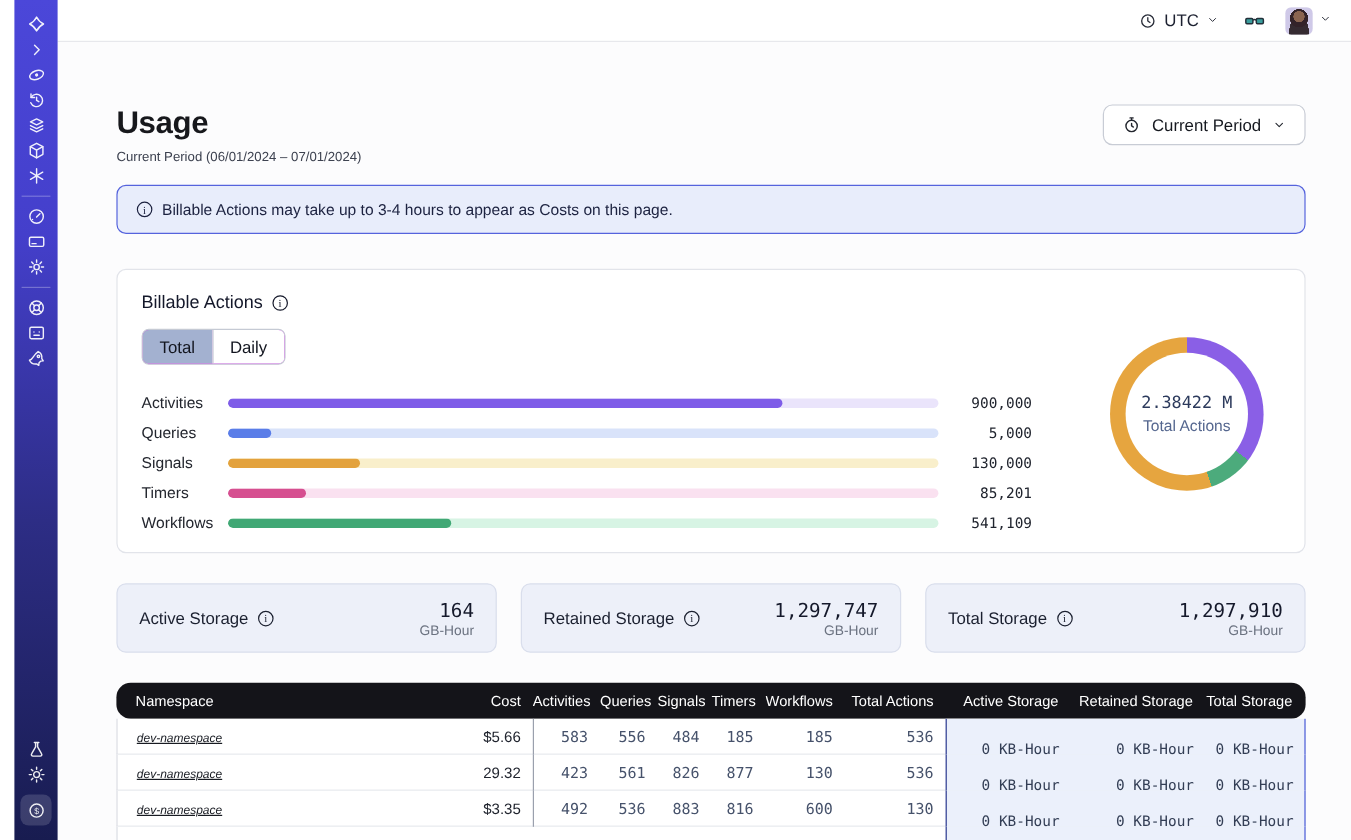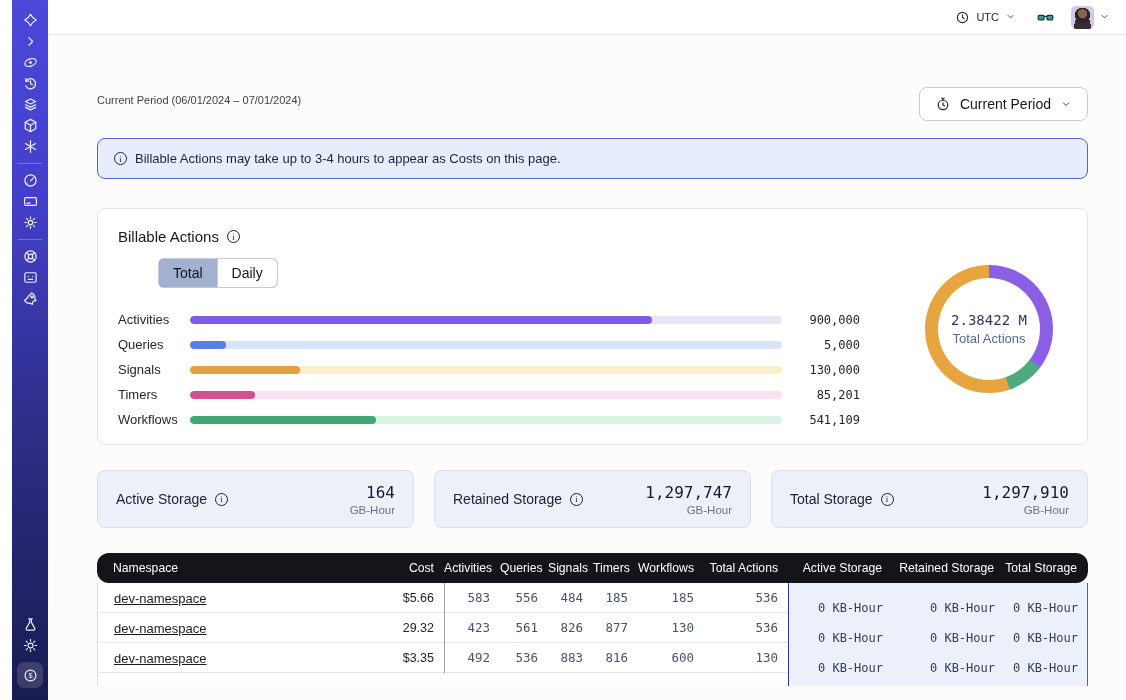--- a/index.html
+++ b/index.html
@@ -12,21 +12,21 @@
     display:flex; flex-direction:column; align-items:center; padding:10px 0 12px; z-index:5; }
   .sb-icon { width:28px; height:21px; display:flex; align-items:center; justify-content:center; cursor:pointer; opacity:.92; flex:0 0 auto; }
   .sb-icon svg { width:17px; height:17px; stroke:#fff; fill:none; stroke-width:1.4; stroke-linecap:round; stroke-linejoin:round; }
   .sb-div { width:24px; height:1px; background:rgba(255,255,255,.28); margin:6px 0; flex:0 0 auto; }
   .sb-spacer { flex:1 1 auto; }
   .sb-icon.boxed { width:26px; height:26px; background:rgba(255,255,255,.16); border-radius:7px; margin-top:6px; }
 
   
   .topbar { position:absolute; left:48px; right:0; top:0; height:35px; background:#fff;
     border-bottom:1px solid #e7e8ec; display:flex; align-items:center; justify-content:flex-end; padding-right:16px; z-index:4; }
-  .tz { display:flex; align-items:center; gap:6px; font-size:11px; color:#1c2030; cursor:pointer; }
+  .tz { display:flex; align-items:center; gap:6px; font-size:14px; color:#1c2030; cursor:pointer; }
   .tz svg, .tb-chev svg { stroke:#2a2e3a; fill:none; stroke-width:1.5; stroke-linecap:round; stroke-linejoin:round; }
   .tb-glasses { margin-left:20px; cursor:pointer; display:flex; }
   .tb-user { display:flex; align-items:center; gap:5px; margin-left:16px; cursor:pointer; }
   .avatar { width:23px; height:23px; border-radius:5px;
     background:
       radial-gradient(circle at 50% 34%, #8a6450 0 24%, rgba(0,0,0,0) 25%),
       radial-gradient(circle at 50% 40%, #332329 0 42%, rgba(0,0,0,0) 43%),
       radial-gradient(ellipse at 50% 105%, #352b31 0 52%, rgba(0,0,0,0) 53%),
       #cfc9e8; }
 
@@ -42,21 +42,21 @@
 
   .info-i { display:inline-flex; width:13px; height:13px; border:1.2px solid currentColor; border-radius:50%;
     align-items:center; justify-content:center; font-size:9px; font-family:"Liberation Serif",serif; font-style:normal; flex:0 0 auto; }
 
   .banner { margin-top:17px; width:991px; background:#e8edfb; border:1px solid#5563dd; border-radius:8px;
     padding:12px 16px; display:flex; align-items:center; gap:8px; font-size:13px; color:#1c2240; }
 
   
   .card { position:relative; margin-top:29px; width:991px; height:237px; background:#fff; border:1px solid #e2e4ea; border-radius:8px; padding:19px 20px; }
   .card-title { display:flex; align-items:center; gap:8px; font-size:15px; font-weight:500; color:#14182a; }
-  .tabs { display:inline-flex; margin-top:13px; border:1px solid #c5cad4; border-radius:6px; overflow:hidden; background:#d946ef;margin-left:40px; }
+  .tabs { display:inline-flex; margin-top:13px; border:1px solid #c5cad4; border-radius:6px; overflow:hidden; background:#d946ef; }
   .tab { padding:6px 14px; font-size:14px; color:#12151f; cursor:pointer; background:#fff; }
   .tab.active { background:#a3b1d0; }
   .tab + .tab { border-left:1px solid #c5cad4; }
 
   .bars { margin-top:19px; width:742px; }
   .bar-row { display:flex; align-items:center; height:25px; }
   .bar-label { width:72px; font-size:13px; color:#23262e; flex:0 0 auto; }
   .bar-track { flex:1 1 auto; height:8px; border-radius:4px; position:relative; overflow:hidden; }
   .bar-fill { position:absolute; left:0; top:0; bottom:0; border-radius:4px; }
   .bar-value { width:66px; text-align:right; font-family:"DejaVu Sans Mono",monospace; font-size:12px; color:#20242e; flex:0 0 auto; margin-left:12px; }
@@ -83,21 +83,21 @@
   .t-body .t-row { display:flex; align-items:center; height:30px; background:#fff; border-bottom:1px solid #e4e6eb; border-left:1px solid #dadce3; }
   .cell { flex:0 0 auto; padding-right:10px; text-align:right; white-space:nowrap; overflow:hidden; }
   .c-ns { flex:1 1 auto; text-align:left; padding-left:16px; }
   .c-cost { width:90px; }
   .c-act { width:56px; } .c-qry { width:48px; } .c-sig { width:45px; } .c-tim { width:45px; }
   .c-wfl { width:66px; } .c-tot { width:84px; }
   .t-row .c-act { border-left:1px solid #9aa0ad; height:30px; line-height:30px; }
   .sg { display:flex; width:300px; flex:0 0 auto; }
   .t-row .sg { background:#ebf0fb; border-left:1px solid #2d3b8f; border-right:1px solid #4b5bd6; height:30px; align-items:center; }
   .c-as { width:104px; } .c-rs { width:112px; } .c-ts { width:83px; }
-  .ns-link { color:#181b22; font-size:13px; text-decoration:underline; cursor:pointer; }
+  .ns-link { color:#181b22; font-size:10px; text-decoration:underline; cursor:pointer;font-style:italic; }
   .num { font-family:"DejaVu Sans Mono",monospace; font-size:12.5px; color:#46526b; }
   .cost { font-family:Liberation Sans, sans-serif; font-size:12.5px; color:#20242e; }
   .stor { font-family:"DejaVu Sans Mono",monospace; font-size:12px; color:#333e55;margin-top:20px; }
   .t-partial { display:flex; height:13px; border-left:1px solid #dadce3; background:#fff; }
   .t-partial .pad { flex:1 1 auto; }
   .t-partial .sg { background:#ebf0fb; border-left:1px solid #2d3b8f; border-right:1px solid #4b5bd6; height:13px; }
 </style>
 </head>
 <body>
 
@@ -234,20 +234,21 @@
     <span class="tb-chev"><svg width="11" height="11" viewBox="0 0 20 20">
           <path d="M5.5 8l4.5 4.5L14.5 8"></path>
         </svg></span>
   </div>
 </header>
 
 <main class="main">
 
   <div class="head-row">
     <div>
+      <h1 class="page-title">Usage</h1>
       <div class="page-sub">Current Period (06/01/2024 – 07/01/2024)</div>
     </div>
     <button class="period-btn">
       <svg width="16" height="16" viewBox="0 0 20 20">
           <circle cx="10" cy="11.2" r="5.9"></circle>
           <path d="M10 8.6v2.6l1.9 1.1"></path>
           <path d="M8.4 2.8h3.2M10 2.8v2.4"></path>
         </svg>
       <span>Current Period</span>
       <svg width="12" height="12" viewBox="0 0 20 20">

